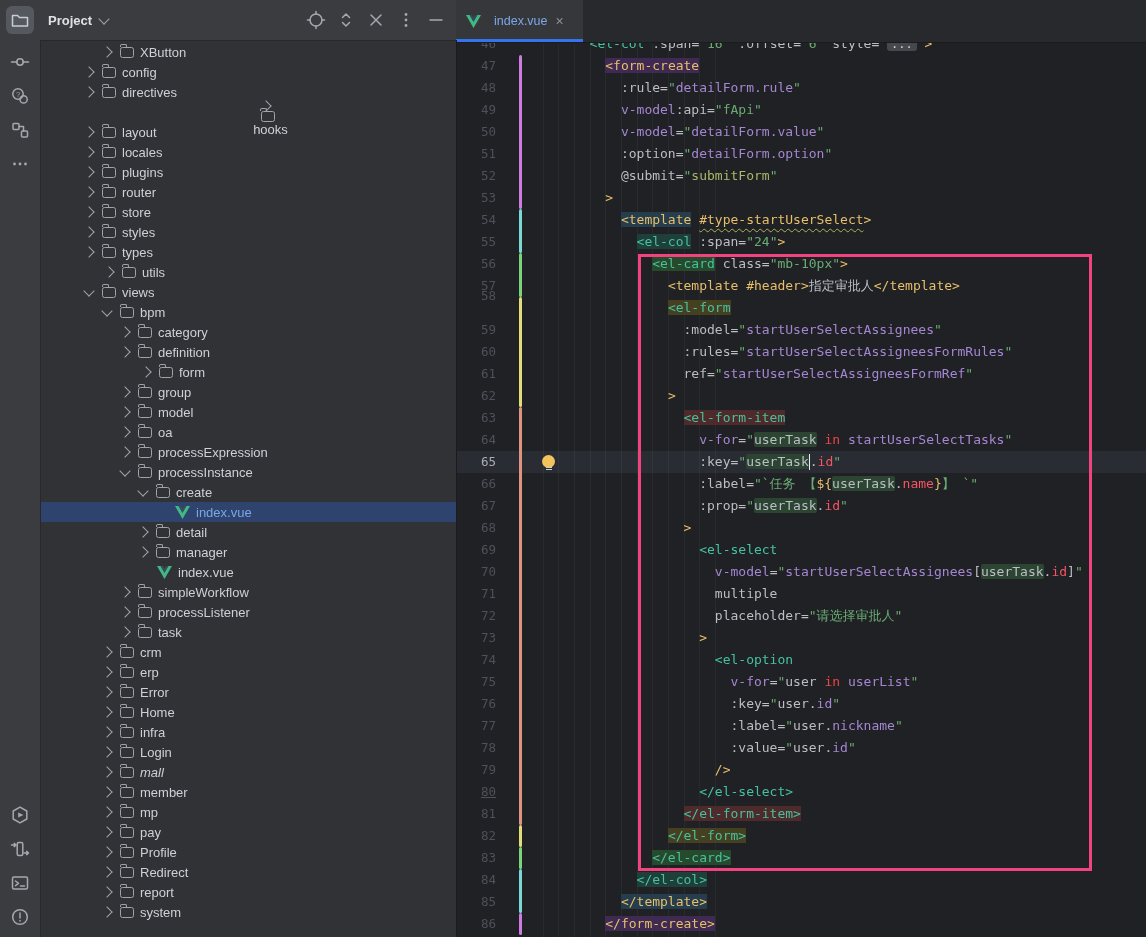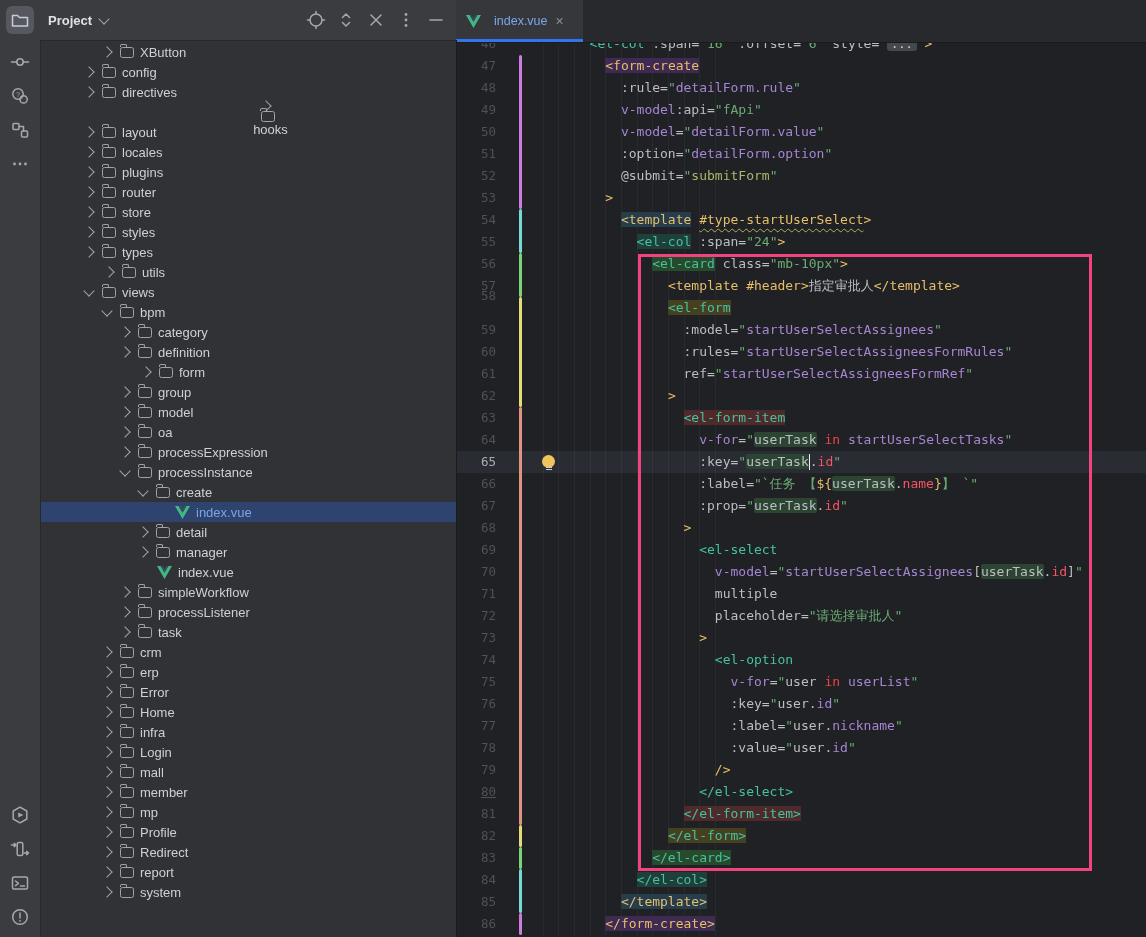--- a/index.html
+++ b/index.html
@@ -370,34 +370,39 @@
         <div class="tree-row" style="padding-left: 63px;">
           <span class="chev"></span>
           <span class="fold-ic"></span>
           <span class="tree-label">infra</span>
         </div>
         <div class="tree-row" style="padding-left: 63px;">
           <span class="chev"></span>
           <span class="fold-ic"></span>
           <span class="tree-label">Login</span>
         </div>
-        <div class="tree-row" style="padding-left: 63px;">
+        <div class="tree-row" style="padding-left: 63px; font-style: italic;">
           <span class="chev"></span>
           <span class="fold-ic"></span>
           <span class="tree-label">mall</span>
         </div>
         <div class="tree-row" style="padding-left: 63px;">
           <span class="chev"></span>
           <span class="fold-ic"></span>
           <span class="tree-label">member</span>
         </div>
         <div class="tree-row" style="padding-left: 63px;">
           <span class="chev"></span>
           <span class="fold-ic"></span>
           <span class="tree-label">mp</span>
+        </div>
+        <div class="tree-row" style="padding-left: 63px;">
+          <span class="chev"></span>
+          <span class="fold-ic"></span>
+          <span class="tree-label">pay</span>
         </div>
         <div class="tree-row" style="padding-left: 63px;">
           <span class="chev"></span>
           <span class="fold-ic"></span>
           <span class="tree-label">Profile</span>
         </div>
         <div class="tree-row" style="padding-left: 63px;">
           <span class="chev"></span>
           <span class="fold-ic"></span>
           <span class="tree-label">Redirect</span>

